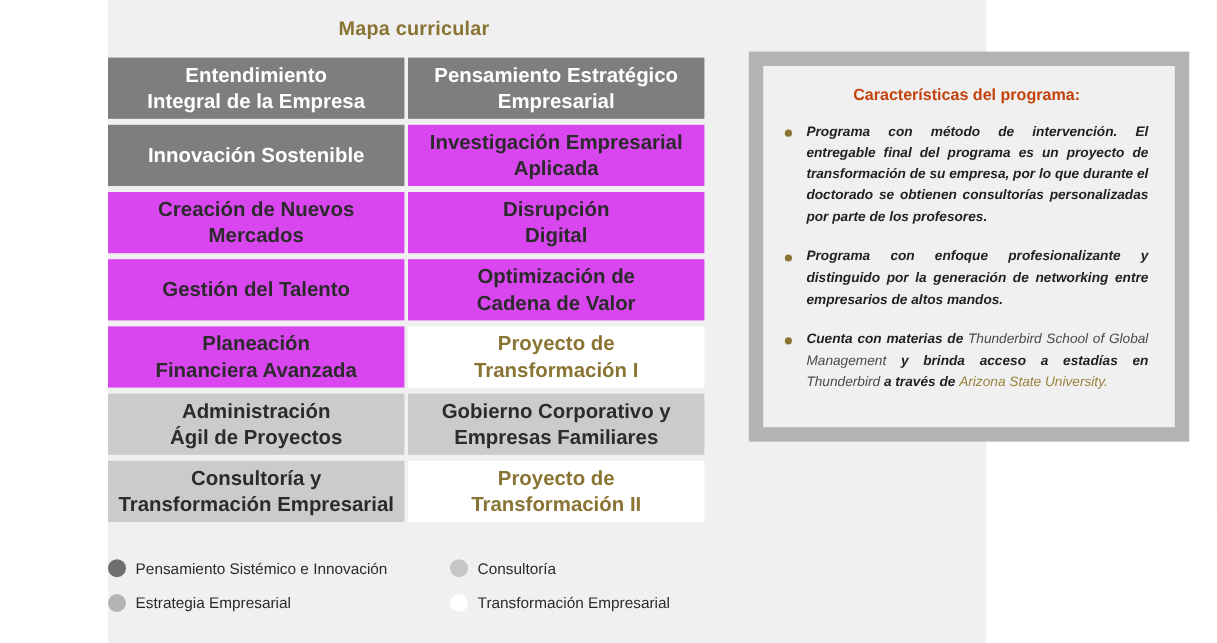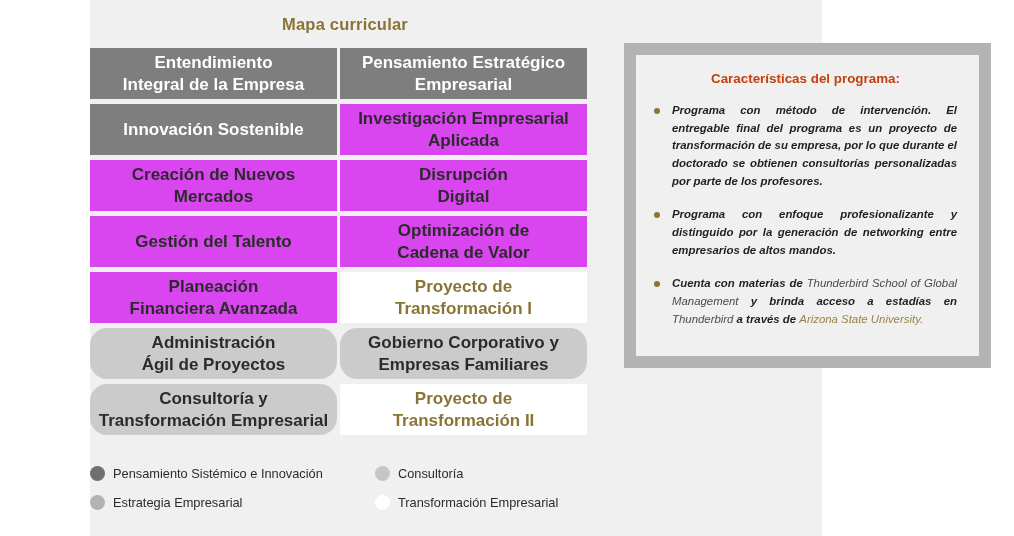--- a/index.html
+++ b/index.html
@@ -45,21 +45,21 @@
     text-align:center;
     font-size:17px;
     font-weight:bold;
     line-height:1.25;
     color:#2b2b2b;
     box-sizing:border-box;
     padding:0 6px;
   }
   .cell.tone-dark   { background:#7e7e7e; color:#ffffff; }
   .cell.tone-mid    { background:#d946ef; color:#2b2b2b; }
-  .cell.tone-light  { background:#cbcbcb; color:#2b2b2b;border-radius:17px; }
+  .cell.tone-light  { background:#cbcbcb; color:#2b2b2b; }
   .cell.tone-white  { background:#ffffff; color:#8a7434; }
 
   .legend{
     position:absolute;left:0px;top:452px;width:510px;
   }
   .legend-row{
     display:flex;
     align-items:flex-end;
     height:29px;
   }

